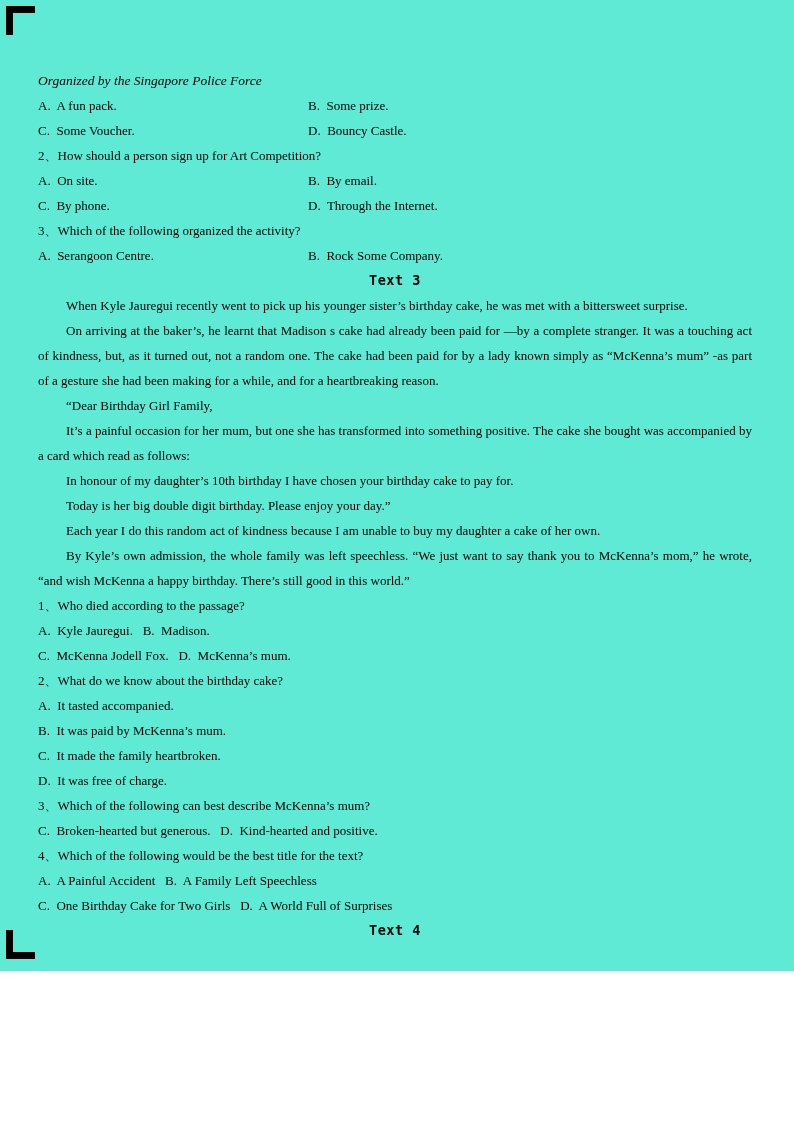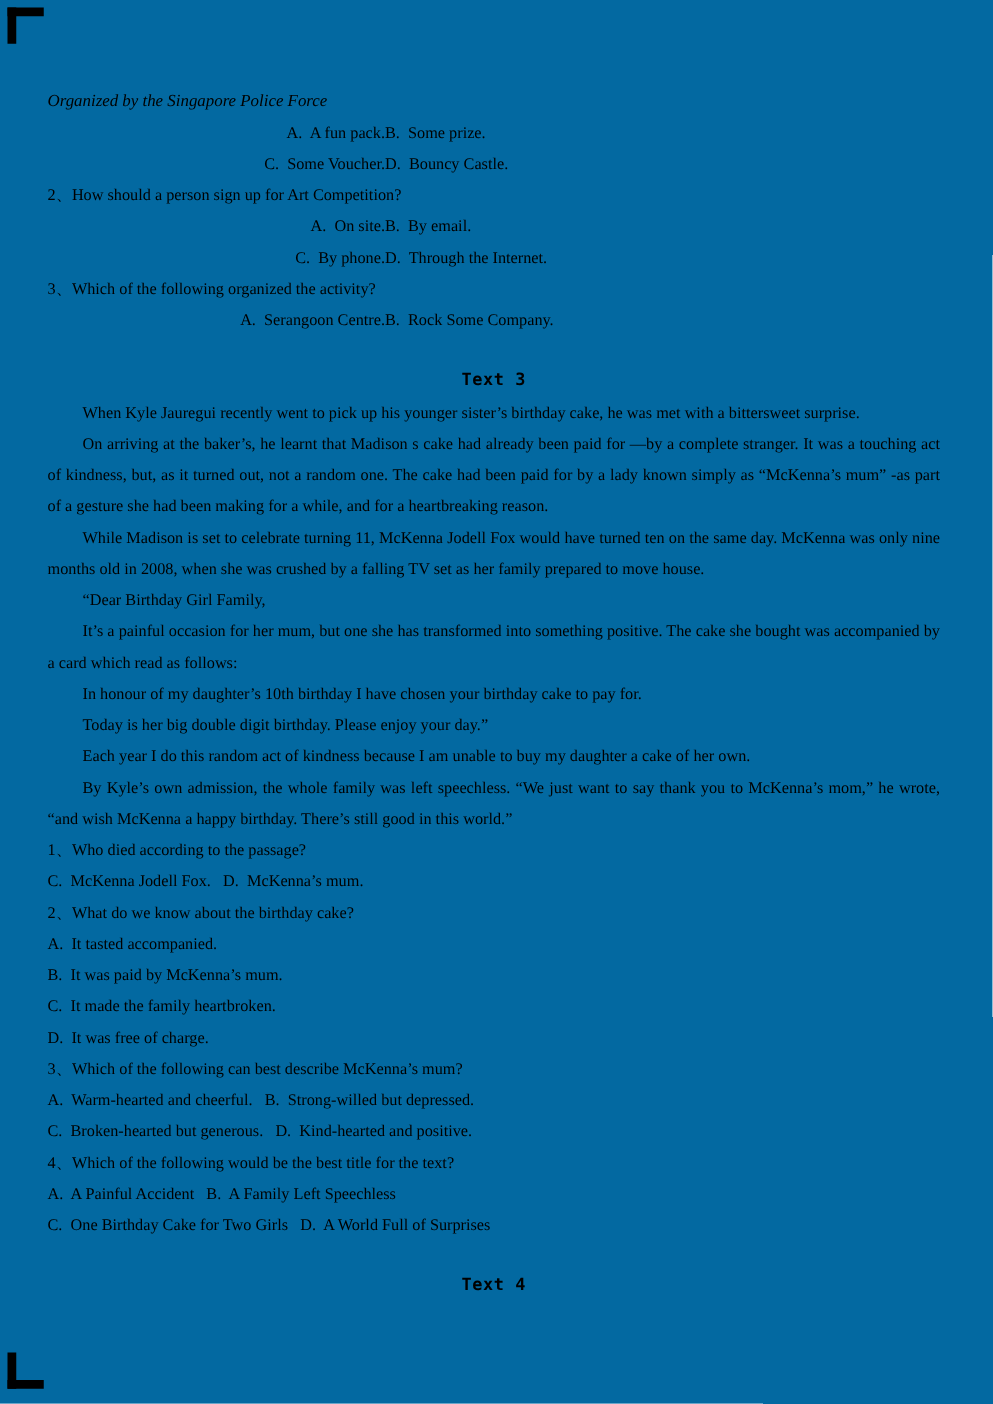--- a/index.html
+++ b/index.html
@@ -1,28 +1,28 @@
 <!DOCTYPE html>
 <html><head>
 <meta charset="utf-8">
 <style>
   html,body { margin:0; padding:0; background:#ffffff; }
   .page {
-    position:relative; width:794px; height:1123px; background:#0369a1;
+    position:relative; width:794px; height:971px; background:#5eead4;
     font-family:"Liberation Serif","DejaVu Serif",serif;
     font-size:13px; color:#000; overflow:hidden;
   }
   .content { padding:68px 42px 0 38px; }
   .line { line-height:25px; white-space:pre-wrap; }
   .intro { font-style:italic; font-size:13.5px; }
   .opt-row { line-height:25px; white-space:pre-wrap; }
-  .opt-a { display:inline-block; width:270px;text-align:right; }
+  .opt-a { display:inline-block; width:270px; }
   .heading {
     text-align:center; font-family:"DejaVu Sans Mono","Liberation Mono",monospace;
-    font-weight:bold; font-size:13.5px; letter-spacing:0.5px; line-height:25px;margin-top:24px;
+    font-weight:bold; font-size:13.5px; letter-spacing:0.5px; line-height:25px;
   }
   .passage p {
     margin:0; line-height:25px; text-indent:28px; text-align:justify;
   }
   .corner { position:absolute; width:22px; height:22px; }
   .corner-tl { left:6px; top:6px; border-left:7px solid #000; border-top:7px solid #000; }
   .corner-bl { left:6px; bottom:12px; border-left:7px solid #000; border-bottom:7px solid #000; }
 </style>
 </head>
 <body>
@@ -43,40 +43,39 @@
     <div class="opt-row"><span class="opt-a">C.  By phone.</span><span>D.  Through the Internet.</span></div>
 
     <div class="line">3、Which of the following organized the activity?</div>
     <div class="opt-row"><span class="opt-a">A.  Serangoon Centre.</span><span>B.  Rock Some Company.</span></div>
 
     <div class="line heading">Text 3</div>
 
     <div class="passage">
       <p>When Kyle Jauregui recently went to pick up his younger sister’s birthday cake, he was met with a bittersweet surprise.</p>
       <p>On arriving at the baker’s, he learnt that Madison s cake had already been paid for —by a complete stranger. It was a touching act of kindness, but, as it turned out, not a random one. The cake had been paid for by a lady known simply as “McKenna’s mum” -as part of a gesture she had been making for a while, and for a heartbreaking reason.</p>
-      <p>While Madison is set to celebrate turning 11, McKenna Jodell Fox would have turned ten on the same day. McKenna was only nine months old in 2008, when she was crushed by a falling TV set as her family prepared to move house.</p>
       <p>“Dear Birthday Girl Family,</p>
       <p>It’s a painful occasion for her mum, but one she has transformed into something positive. The cake she bought was accompanied by a card which read as follows:</p>
       <p>In honour of my daughter’s 10th birthday I have chosen your birthday cake to pay for.</p>
       <p>Today is her big double digit birthday. Please enjoy your day.”</p>
       <p>Each year I do this random act of kindness because I am unable to buy my daughter a cake of her own.</p>
       <p>By Kyle’s own admission, the whole family was left speechless. “We just want to say thank you to McKenna’s mom,” he wrote, “and wish McKenna a happy birthday. There’s still good in this world.”</p>
     </div>
 
     <div class="line">1、Who died according to the passage?</div>
+    <div class="line">A.  Kyle Jauregui.   B.  Madison.</div>
     <div class="line">C.  McKenna Jodell Fox.   D.  McKenna’s mum.</div>
 
     <div class="line">2、What do we know about the birthday cake?</div>
     <div class="line">A.  It tasted accompanied.</div>
     <div class="line">B.  It was paid by McKenna’s mum.</div>
     <div class="line">C.  It made the family heartbroken.</div>
     <div class="line">D.  It was free of charge.</div>
 
     <div class="line">3、Which of the following can best describe McKenna’s mum?</div>
-    <div class="line">A.  Warm-hearted and cheerful.   B.  Strong-willed but depressed.</div>
     <div class="line">C.  Broken-hearted but generous.   D.  Kind-hearted and positive.</div>
 
     <div class="line">4、Which of the following would be the best title for the text?</div>
     <div class="line">A.  A Painful Accident   B.  A Family Left Speechless</div>
     <div class="line">C.  One Birthday Cake for Two Girls   D.  A World Full of Surprises</div>
 
     <div class="line heading">Text 4</div>
 
   </div>
 </div>

